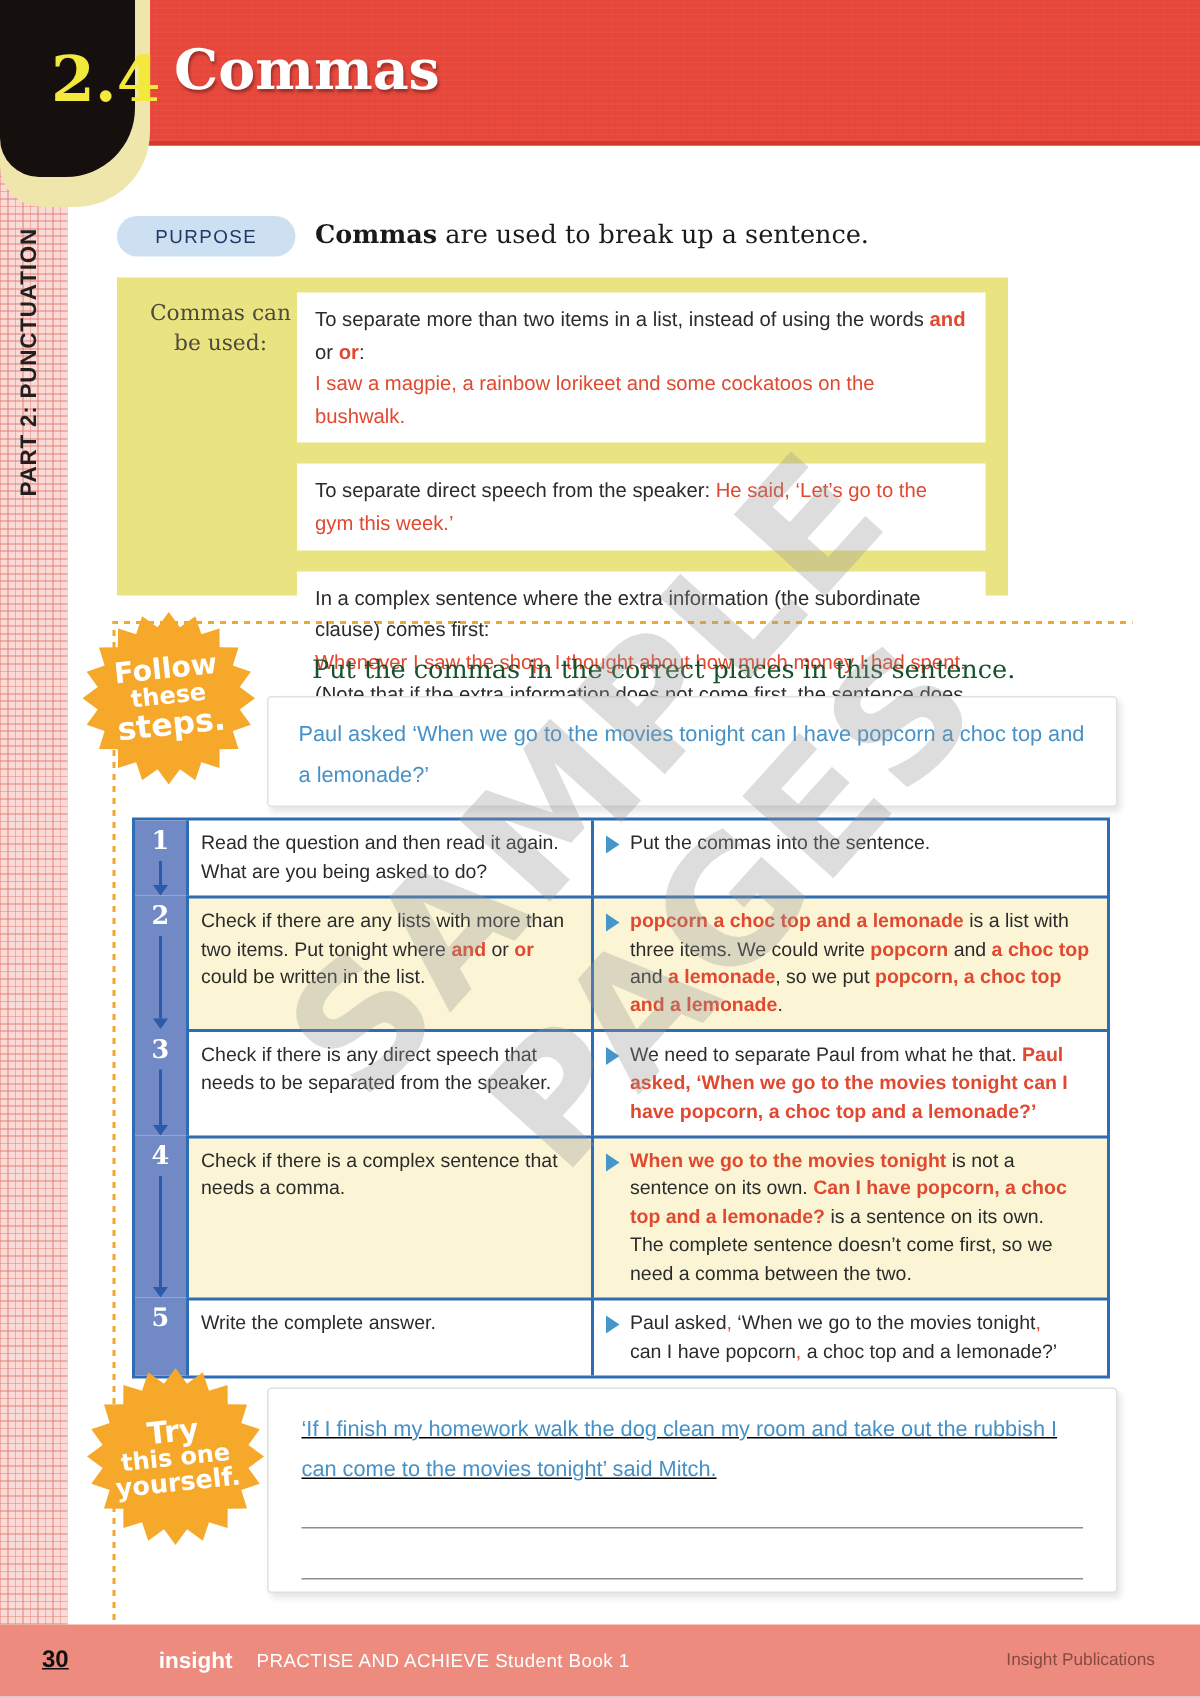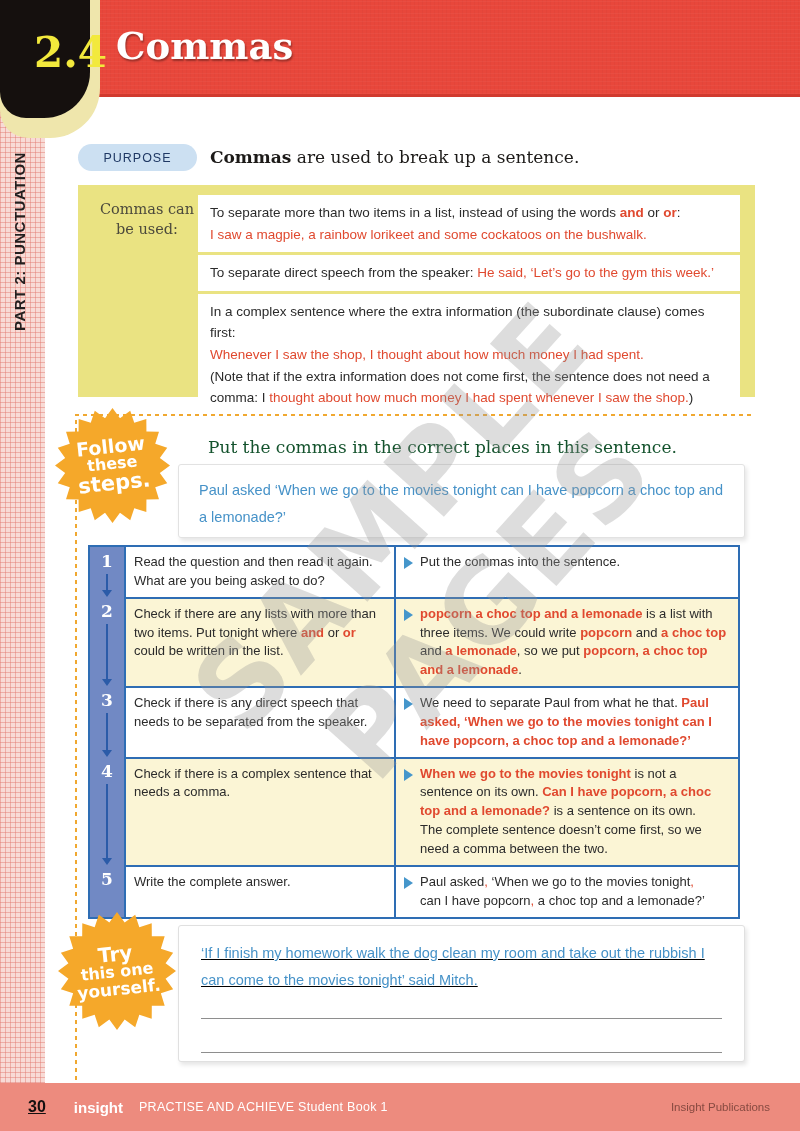--- a/index.html
+++ b/index.html
@@ -57,28 +57,28 @@
     display:flex; align-items:center; justify-content:center;
     font:400 12.5px "Liberation Sans", sans-serif; letter-spacing:1px; color:#1f3864;
   }
   .purpose-text {
     position:absolute; left:210px; top:147px; width:520px;
     font:400 17px "DejaVu Serif", serif; color:#1c1a18;
   }
 
   
   .usage-box {
-    position:absolute; left:78px; top:185px; width:677px; height:212px;
+    position:absolute; left:78px; top:185px; width:594px; height:212px;
     background:#eae382; padding:10px 15px 10px 0;
   }
   .usage-label {
     position:absolute; left:14px; top:14px; width:110px;
     font:400 14.5px "DejaVu Serif", serif; color:#4c4a3c; text-align:center; line-height:1.4;
   }
-  .usage-cards { margin-left:120px; display:flex; flex-direction:column; gap:3px; }
+  .usage-cards { margin-left:120px; display:flex; flex-direction:column; gap:14px; }
   .usage-card {
     background:#ffffff; padding:7px 12px;
     font:400 13.5px "Liberation Sans", sans-serif; color:#2b2b2b; line-height:1.6;
   }
 
   .rich { white-space:pre-line; }
   .s-plain {}
   .s-bold { font-weight:700; }
   .s-red { color:#e0492f; }
   .s-redbold { color:#e0492f; font-weight:700; }
@@ -161,21 +161,21 @@
   }
   .answer-line { height:0; border-bottom:1.5px solid #8e8e8e; margin-top:33px; }
   .answer-line.first { margin-top:24px; }
 
   
   .footer {
     position:absolute; left:0; bottom:0; width:800px; height:48px;
     background:#ed8b7e; display:flex; align-items:center;
   }
   .footer-page { margin-left:28px; font:700 16px "Liberation Sans", sans-serif; color:#141010;text-decoration:underline; }
-  .footer-brand { margin-left:28px; font:700 15px "Liberation Sans", sans-serif; color:#ffffff; }
+  .footer-brand { margin-left:60px; font:700 15px "Liberation Sans", sans-serif; color:#ffffff; }
   .footer-book { margin-left:16px; font:400 12.5px "Liberation Sans", sans-serif; color:#ffffff; letter-spacing:.3px; }
   .footer-pub { margin-left:auto; margin-right:30px; font:400 11.5px "Liberation Sans", sans-serif; color:#874a41; }
 
   
   .watermark {
     position:absolute; left:-40px; top:430px; width:960px; z-index:60;
     font:700 112px "DejaVu Sans", sans-serif; letter-spacing:3px;
     color:rgba(150,150,150,.32); text-align:center;
     transform:rotate(-48deg); pointer-events:none; user-select:none;
   }

